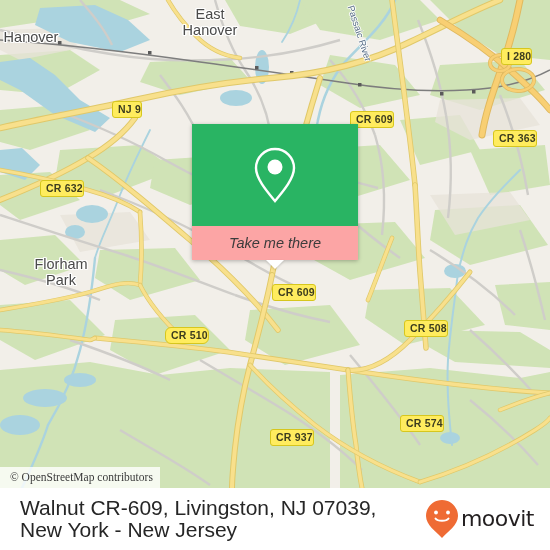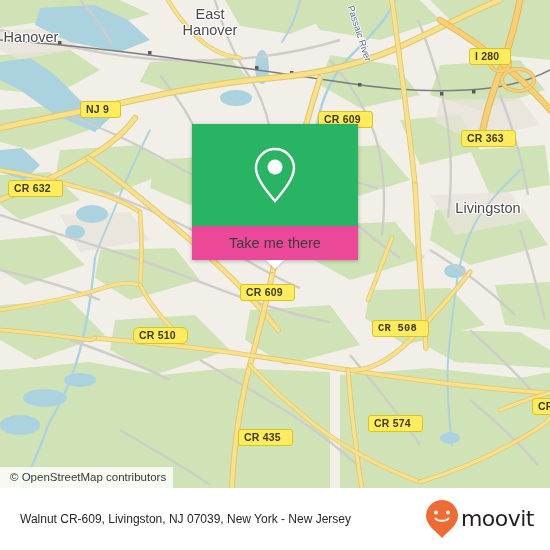--- a/index.html
+++ b/index.html
@@ -22,24 +22,25 @@
   
   .shield {
     position: absolute;
     background: #ffec5e;
     border: 1.6px solid #d6c61e;
     border-radius: 3px;
     color: #3d3d1f;
     font-size: 10.5px;
     font-weight: bold;
     letter-spacing: .2px;
-    padding: 1px 11px 2px 5px;
+    padding: 1px 0 2px 5px;
     line-height: 12px;
     white-space: nowrap;
     font-family: "Liberation Sans", sans-serif;
+    margin-left: 32px;
   }
 
   
   .place {
     position: absolute;
     color: #4a4a4a;
     font-size: 14.5px;
     text-align: center;
     white-space: nowrap;
     line-height: 15px;
@@ -63,41 +64,43 @@
   
   .attribution {
     position: absolute;
     left: 0; bottom: 0;
     background: rgba(255,255,255,.80);
     color: #3a3a3a;
     font-size: 11.5px;
     padding: 3px 7px 4px 10px;
     line-height: 14px;
     white-space: nowrap;
+    font-family: Liberation Serif, serif;
   }
 
   
   .card {
     position: absolute;
     left: 192px; top: 124px;
     width: 166px; height: 136px;
     box-shadow: 0 1px 4px rgba(0,0,0,.28);
     background: #ffffff;
   }
   .card-head {
     height: 102px;
     background: #29b463;
     display: flex; align-items: center; justify-content: center;
   }
   .card-foot {
     height: 34px;
-    background: #ec4899;
+    background: #fca5a5;
     display: flex; align-items: center; justify-content: center;
     color: #3c3c3c;
     font-size: 14.5px;
+    font-style: italic;
   }
   .card-tail {
     position: absolute;
     left: 50%; bottom: -9px; margin-left: -9px;
     width: 0; height: 0;
     border-left: 9px solid transparent;
     border-right: 9px solid transparent;
     border-top: 9px solid #ffffff;
     filter: drop-shadow(0 1px 1px rgba(0,0,0,.18));
   }
@@ -107,21 +110,21 @@
     position: absolute;
     left: 0; top: 488px; width: 550px; height: 62px;
     background: #ffffff;
     display: flex; align-items: center;
   }
   .bb-title {
     flex: 1;
     padding-left: 20px;
     padding-right: 8px;
     color: #262626;
-    font-size: 12px;
+    font-size: 21px;
     line-height: 22px;
   }
   .bb-logo {
     display: flex; align-items: center;
     padding-right: 16px;
   }
   .bb-logo-text {
     font-size: 22px;
     color: #231f20;
     letter-spacing: -0.5px;
@@ -323,35 +326,38 @@
       </g>
     </svg>
 
     <div class="place two-line" style="left:165px; top:6px; width:90px;">
       <div>East</div>
       <div>Hanover</div>
     </div>
 
     <div class="place" style="left:-14px; top:30px; width:90px;">Hanover</div>
 
-    <div class="place" style="left:440px; top:201px; width:96px;">Livingston</div>
-
+
+    <div class="place two-line" style="left:16px; top:256px; width:90px;">
+      <div>Florham</div>
+      <div>Park</div>
+    </div>
 
     <div class="river-label" style="left:356px; top:4px; transform: rotate(72deg);">Passaic River</div>
 
     <div class="shield" style="left:80px;  top:101px;">NJ 9</div>
     <div class="shield" style="left:469px; top:48px;">I 280</div>
     <div class="shield" style="left:318px; top:111px;">CR 609</div>
     <div class="shield" style="left:461px; top:130px;">CR 363</div>
     <div class="shield" style="left:8px;   top:180px;">CR 632</div>
     <div class="shield" style="left:240px; top:284px;">CR 609</div>
-    <div class="shield" style="left:372px; top:320px;font-family:Liberation Mono, monospace;">CR 508</div>
+    <div class="shield" style="left:372px; top:320px;">CR 508</div>
     <div class="shield" style="left:133px; top:327px;border-radius:6px;">CR 510</div>
     <div class="shield" style="left:368px; top:415px;">CR 574</div>
-    <div class="shield" style="left:238px; top:429px;">CR 435</div>
+    <div class="shield" style="left:238px; top:429px;">CR 937</div>
     <div class="shield" style="left:532px; top:398px;">CR</div>
 
     <div class="attribution">© OpenStreetMap contributors</div>
 
     <div class="card">
       <div class="card-head">
         <svg width="48" height="58" viewBox="0 0 48 58">
           <path d="M24 3 C13.5 3 5 11.5 5 22 C5 33 17 46.5 24 55 C31 46.5 43 33 43 22 C43 11.5 34.5 3 24 3 Z" fill="none" stroke="#ffffff" stroke-width="2.4"></path>
           <circle cx="24" cy="21" r="7.5" fill="#ffffff"></circle>
         </svg>

